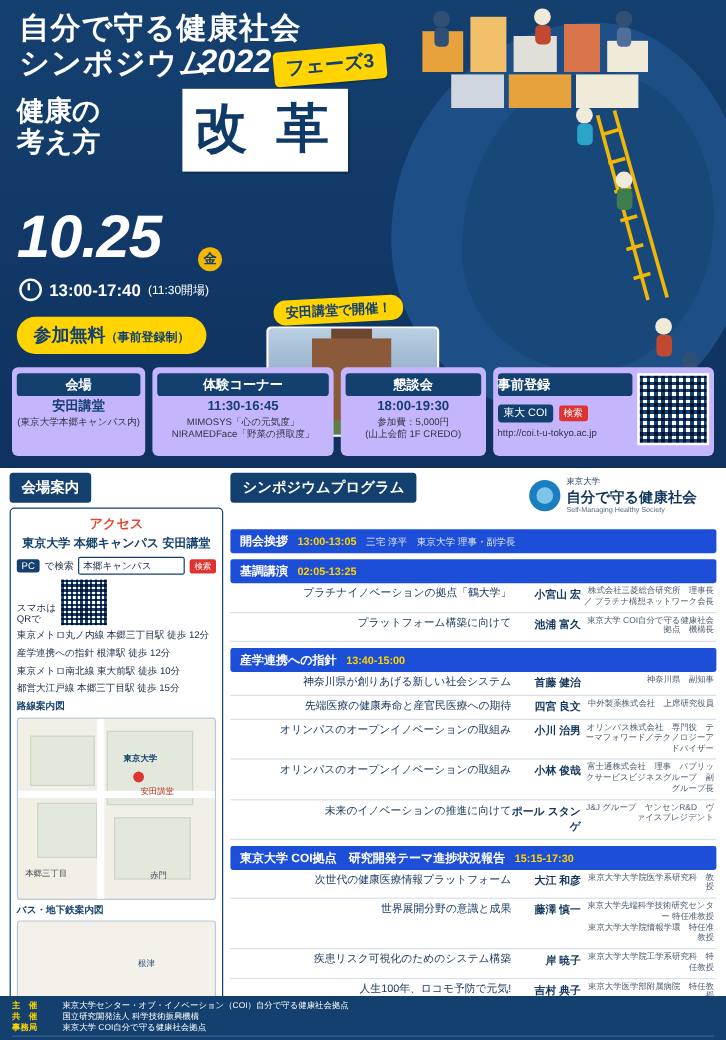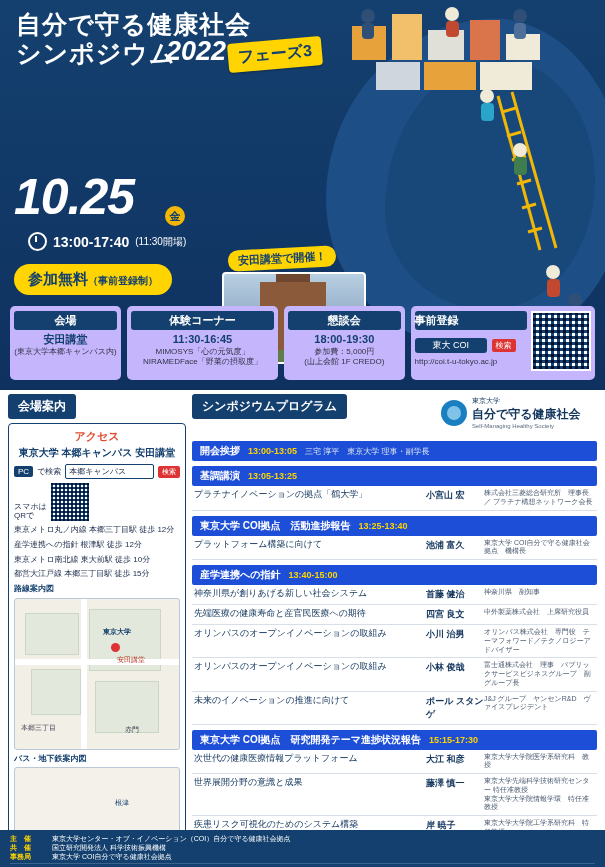--- a/index.html
+++ b/index.html
@@ -52,21 +52,21 @@
   .date-big{
     position:absolute;left:14px;top:168px;color:#fff;font-size:50px;font-weight:bold;
     font-style:italic;letter-spacing:-1px;
   }
   .date-dow{
     position:absolute;left:165px;top:206px;width:20px;height:20px;border-radius:50%;
     background:#f2b705;color:#13406e;font-size:11px;font-weight:bold;
     text-align:center;line-height:20px;
   }
   .time-row{
-    position:absolute;left:28px;top:232px;color:#fff;font-size:14px;font-weight:bold;
+    position:absolute;left:16px;top:232px;color:#fff;font-size:14px;font-weight:bold;
     display:flex;align-items:center;gap:6px;
   }
   .clock{width:15px;height:15px;border:2px solid #fff;border-radius:50%;position:relative;}
   .clock:after{content:"";position:absolute;left:5px;top:2px;width:2px;height:6px;background:#fff;}
   .time-row .small{font-size:10px;font-weight:normal;}
 
   .free-badge{
     position:absolute;left:14px;top:264px;background:#ffd400;color:#13406e;
     border-radius:16px;padding:6px 14px;font-size:15px;font-weight:bold;
   }
@@ -96,21 +96,21 @@
   .info-box .sm{font-size:8px;line-height:1.25;color:#334;}
   .ib1{width:108px;}
   .ib2{width:150px;}
   .ib3{width:118px;}
   .ib4{width:185px;display:flex;gap:4px;text-align:left;}
   .ib4 .col{flex:1;}
   .qr{width:56px;height:56px;background:
      repeating-linear-gradient(90deg,#13406e 0 3px,#fff 3px 6px),
      repeating-linear-gradient(0deg,#13406e 0 3px,transparent 3px 6px);
      background-blend-mode:multiply;border:2px solid #fff;}
-  .coi-chip{display:inline-block;background:#13406e;color:#fff;font-size:9px;padding:1px 18px;border-radius:3px;}
+  .coi-chip{display:inline-block;background:#13406e;color:#fff;font-size:9px;padding:1px 5px;border-radius:3px;}
   .search-chip{display:inline-block;background:#d33;color:#fff;font-size:8px;padding:1px 4px;border-radius:2px;}
 
   
   .body-wrap{position:absolute;left:0;top:390px;width:605px;height:440px;}
 
   .sec-title{
     background:#13406e;color:#fff;font-size:12px;font-weight:bold;
     padding:4px 10px;border-radius:3px;display:inline-block;
   }
   .left-col{position:absolute;left:8px;top:4px;width:178px;}
@@ -139,21 +139,21 @@
   .map-box2{margin-top:3px;height:110px;border:1px solid #b9c7d6;border-radius:3px;
     background:#f4f1ea;position:relative;overflow:hidden;}
 
   
   .prog-band{
     background:#1d4ed8;color:#fff;font-size:10px;font-weight:bold;
     padding:3px 8px;border-radius:2px;margin-top:5px;display:flex;align-items:center;gap:8px;
   }
   .prog-band .time{font-size:9px;font-weight:bold;color:#ffd400;}
   .band-extra{font-size:8px;font-weight:normal;color:#dfe7f0;}
-  .row{display:flex;border-bottom:1px solid #d8dfe8;padding:3px 2px;align-items:flex-start;}
+  .row{display:flex;border-bottom:1px solid #d8dfe8;padding:3px 2px;align-items:flex-start;text-align:right;}
   .row .ttl{width:232px;font-size:9px;color:#12355c;line-height:1.25;}
   .row .who{width:58px;font-size:9px;font-weight:bold;color:#12355c;}
   .row .aff{flex:1;font-size:7px;color:#4a5a70;line-height:1.25;}
 
   .logo-block{position:absolute;right:6px;top:2px;width:150px;display:flex;align-items:center;gap:5px;}
   .logo-mark{width:26px;height:26px;border-radius:50%;background:#1a7fc1;position:relative;}
   .logo-mark:after{content:"";position:absolute;left:6px;top:6px;width:14px;height:14px;border-radius:50%;background:#7fc4e8;}
   .logo-tx1{font-size:7px;color:#12355c;}
   .logo-tx2{font-size:12px;font-weight:bold;color:#12355c;}
   .logo-tx3{font-size:6px;color:#5b6b80;}
@@ -216,20 +216,27 @@
       <rect x="569" y="307" width="13" height="18" rx="4" fill="#4d6f98"></rect>
     </svg>
 
     <div class="title-jp">
       <span>自分で守る健康社会</span>
       <span class="l2">シンポジウム</span>
     </div>
     <div class="year-2019">2022</div>
     <div class="phase-badge">フェーズ3</div>
 
+    <div class="big-theme">
+      <div class="left">
+        <div>健康の</div>
+        <div>考え方</div>
+      </div>
+      <div class="kaikaku">改 革</div>
+    </div>
 
     <div class="date-big">10.25</div>
     <div class="date-dow">金</div>
 
     <div class="time-row">
       <span class="clock"></span>
       <span>13:00-17:40</span>
       <span class="small">(11:30開場)</span>
     </div>
 
@@ -353,35 +360,31 @@
           <span>開会挨拶</span>
           <span class="time">13:00-13:05</span>
           <span class="band-extra">三宅 淳平　東京大学 理事・副学長</span>
         </div>
       </div>
 
       
       <div>
         <div class="prog-band">
           <span>基調講演</span>
-          <span class="time">13:05-13:25</span>
+          <span class="time">02:05-13:25</span>
         </div>
         <div class="row">
           <div class="ttl">プラチナイノベーションの拠点「鶴大学」</div>
           <div class="who">小宮山 宏</div>
           <div class="aff">株式会社三菱総合研究所　理事長 ／ プラチナ構想ネットワーク会長</div>
         </div>
       </div>
 
       
       <div>
-        <div class="prog-band">
-          <span>東京大学 COI拠点　活動進捗報告</span>
-          <span class="time">13:25-13:40</span>
-        </div>
         <div class="row">
           <div class="ttl">プラットフォーム構築に向けて</div>
           <div class="who">池浦 富久</div>
           <div class="aff">東京大学 COI自分で守る健康社会拠点　機構長</div>
         </div>
       </div>
 
       
       <div>
         <div class="prog-band">

